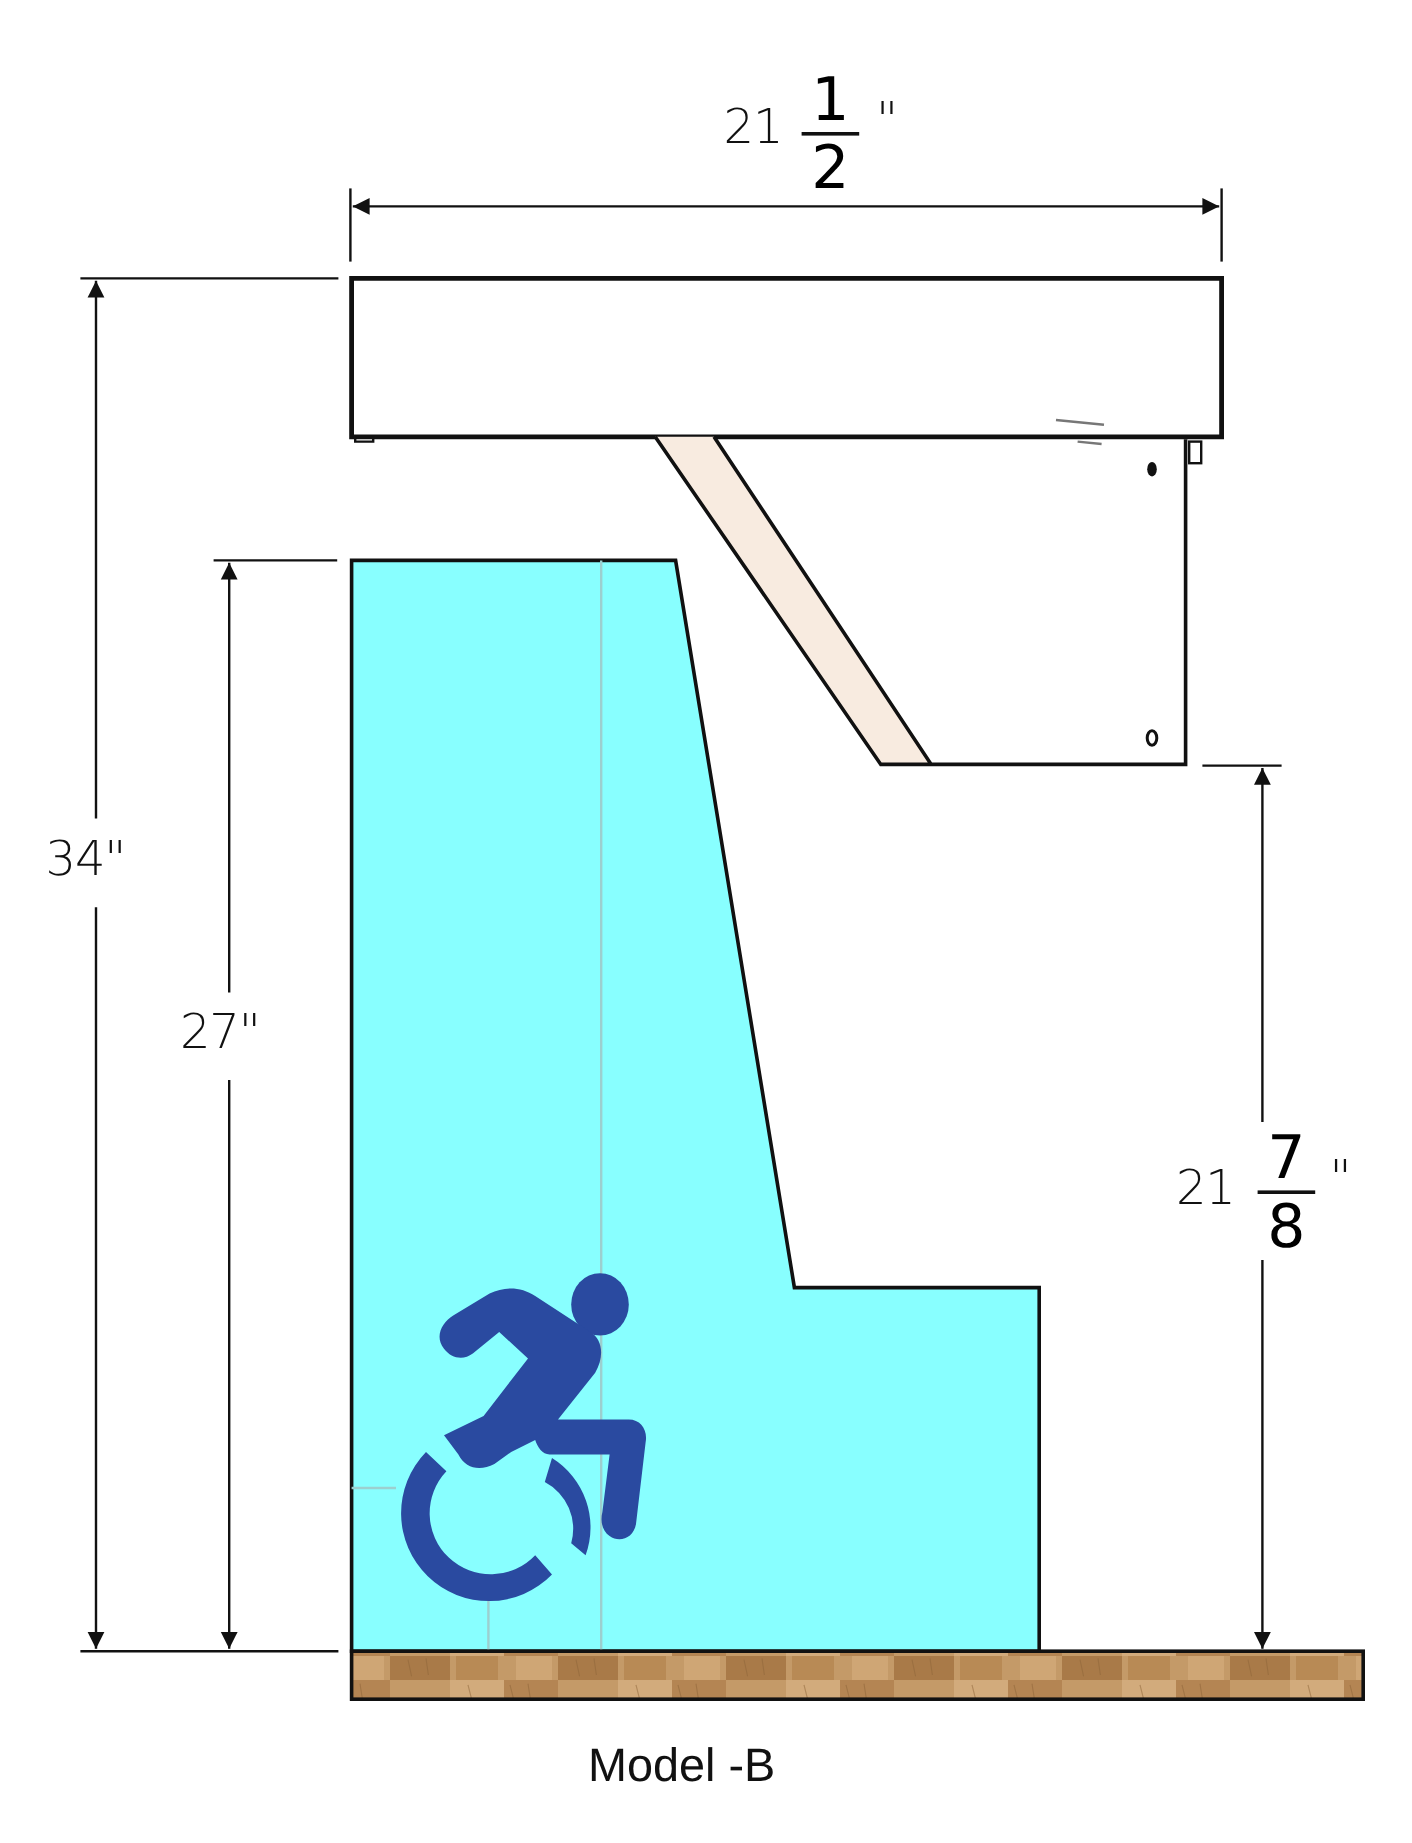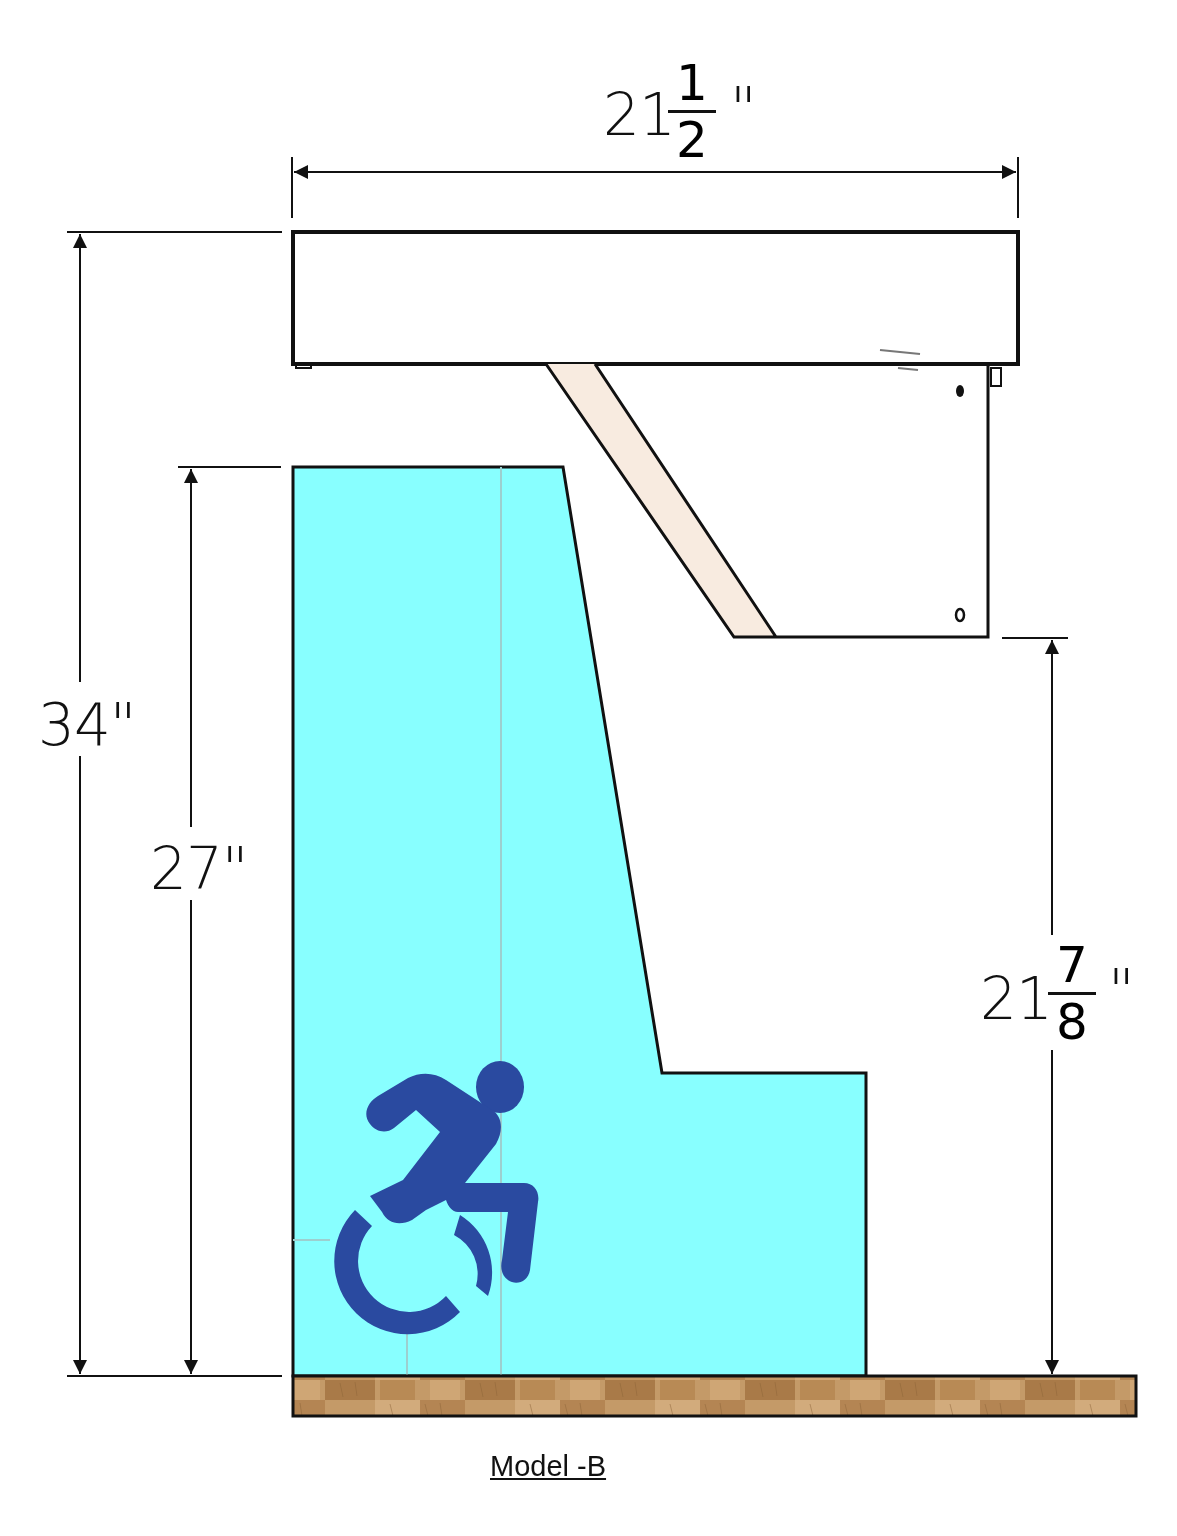--- a/index.html
+++ b/index.html
@@ -1,23 +1,23 @@
 <!DOCTYPE html>
 <html><head>
   <meta charset="utf-8">
   <style>
     html, body { margin: 0; padding: 0; background: #ffffff; }
     body { width: 1177px; height: 1536px; position: relative; overflow: hidden; font-family: "DejaVu Sans", sans-serif; }
     svg.drawing { position: absolute; left: 0; top: 0; }
     .dim-text { position: absolute; color: #111; font-family: "DejaVu Sans", sans-serif; font-weight: 300; line-height: 1; white-space: nowrap; }
-    .big { font-size: 58px; letter-spacing: -1px; }
+    .big { font-size: 40px; letter-spacing: -1px; }
     .frac { position: absolute; display: flex; flex-direction: column; align-items: center; font-size: 50px; line-height: 1; }
     .frac .num { padding: 0 4px; }
     .frac .bar { width: 48px; height: 3px; background: #111; margin: 2px 0; }
-    .caption { position: absolute; font-size: 29px; color: #111; font-family: "Liberation Sans", sans-serif; text-decoration: underline; }
+    .caption { position: absolute; font-size: 39px; color: #111; font-family: "Liberation Sans", sans-serif; }
   </style>
 </head>
 <body>
 
 <svg class="drawing" width="1177" height="1536" viewBox="0 0 1177 1536">
   <defs>
     <marker id="arrow" viewBox="0 0 10 10" refX="10" refY="5" markerWidth="14" markerHeight="28" markerUnits="userSpaceOnUse" orient="auto-start-reverse">
       <path d="M0,0 L10,5 L0,10 z" fill="#111"></path>
     </marker>
     <pattern id="wood" width="140" height="40" patternUnits="userSpaceOnUse">

